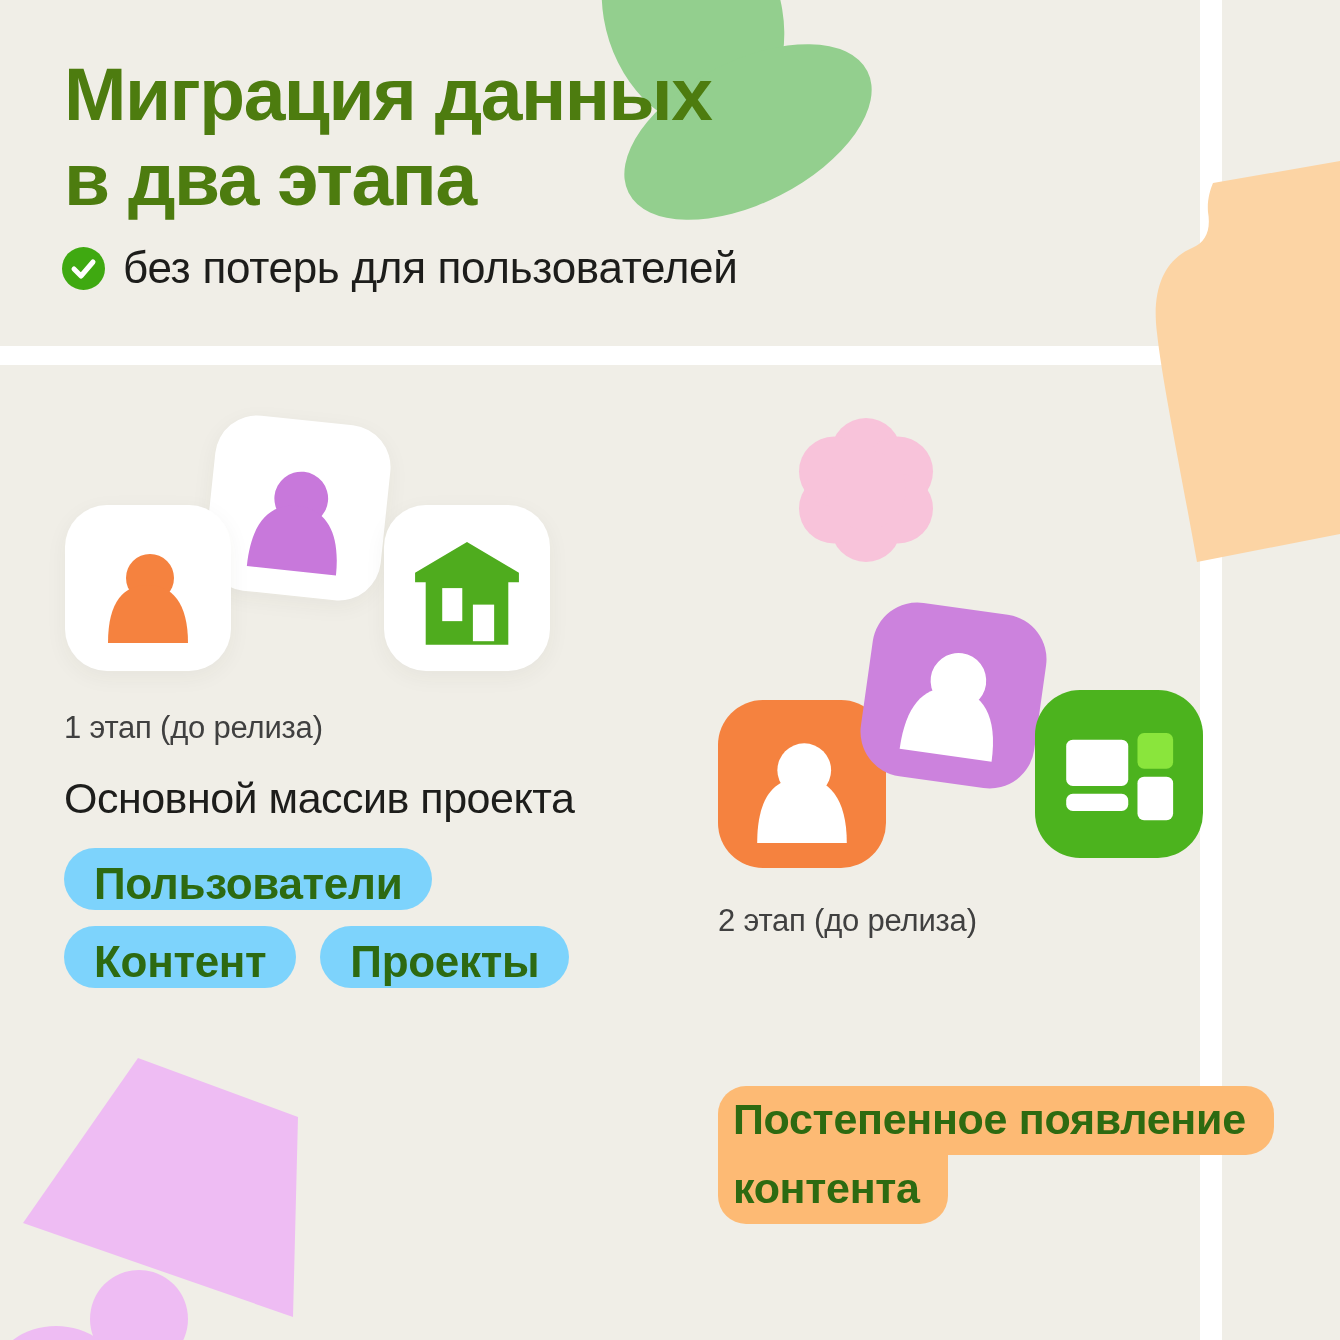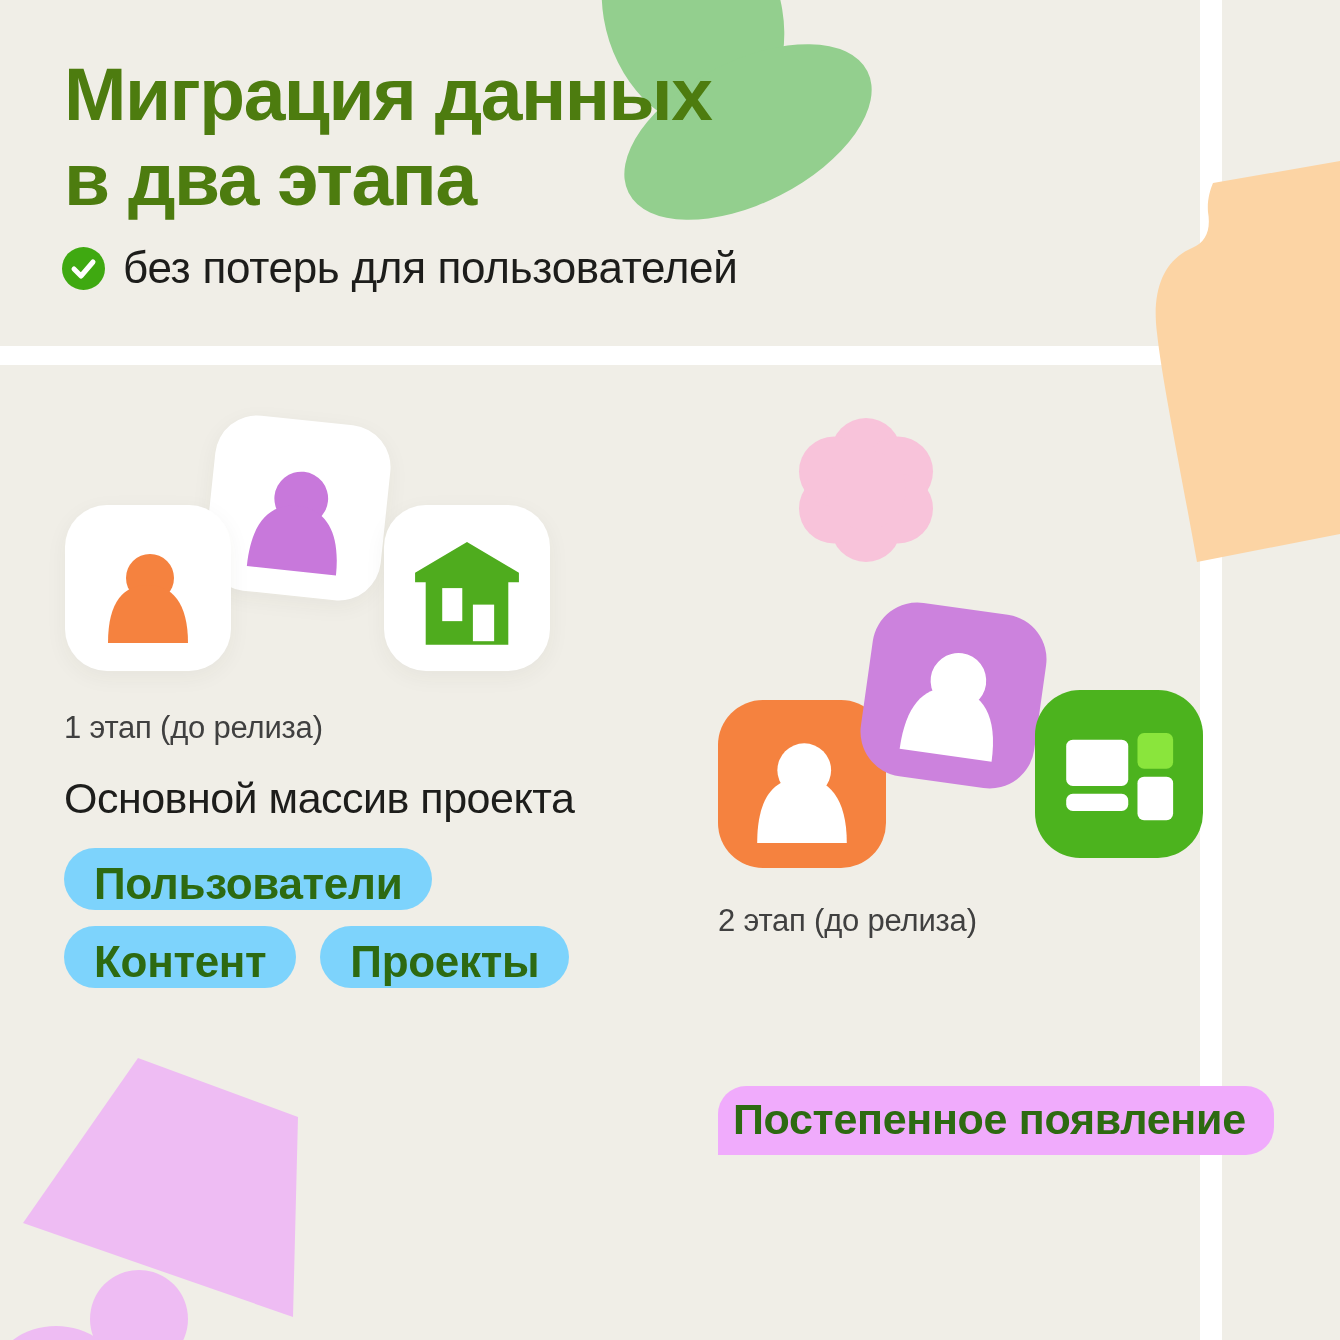--- a/index.html
+++ b/index.html
@@ -67,21 +67,21 @@
   }
   .pill{
     background:#7dd3fc;color:#2D6A11;
     font-size:44px;font-weight:600;letter-spacing:-0.3px;
     padding:11px 30px 1px 30px;border-radius:34px;
     white-space:nowrap;
   }
 
   .highlight{position:absolute;left:718px;top:1086px;z-index:5;}
   .hl-line{
-    display:table;background:#f0abfc;color:#2D6A11;
+    display:table;background:#fdba74;color:#2D6A11;
     font-size:43px;font-weight:600;letter-spacing:-0.3px;
     padding:9px 28px 11px 15px;white-space:nowrap;text-align:right;
   }
   .hl-line-1{border-radius:28px 28px 28px 0;}
   .hl-line-2{border-radius:0 0 28px 28px;}
 </style>
 </head>
 <body>
 
 <div class="canvas">
@@ -175,15 +175,16 @@
       <rect x="64" y="19" width="27" height="27" rx="5" fill="#8AE53C"></rect>
       <rect x="64" y="52" width="27" height="33" rx="5" fill="#FFFFFF"></rect>
     </svg>
   </div>
 
   <div class="stage-label stage2-label">2 этап (до релиза)</div>
   <div class="stage-heading stage2-heading">
   </div>
   <div class="highlight">
     <div class="hl-line hl-line-1">Постепенное появление</div>
+    <div class="hl-line hl-line-2">контента</div>
   </div>
 
 </div>
 
 </body></html>

